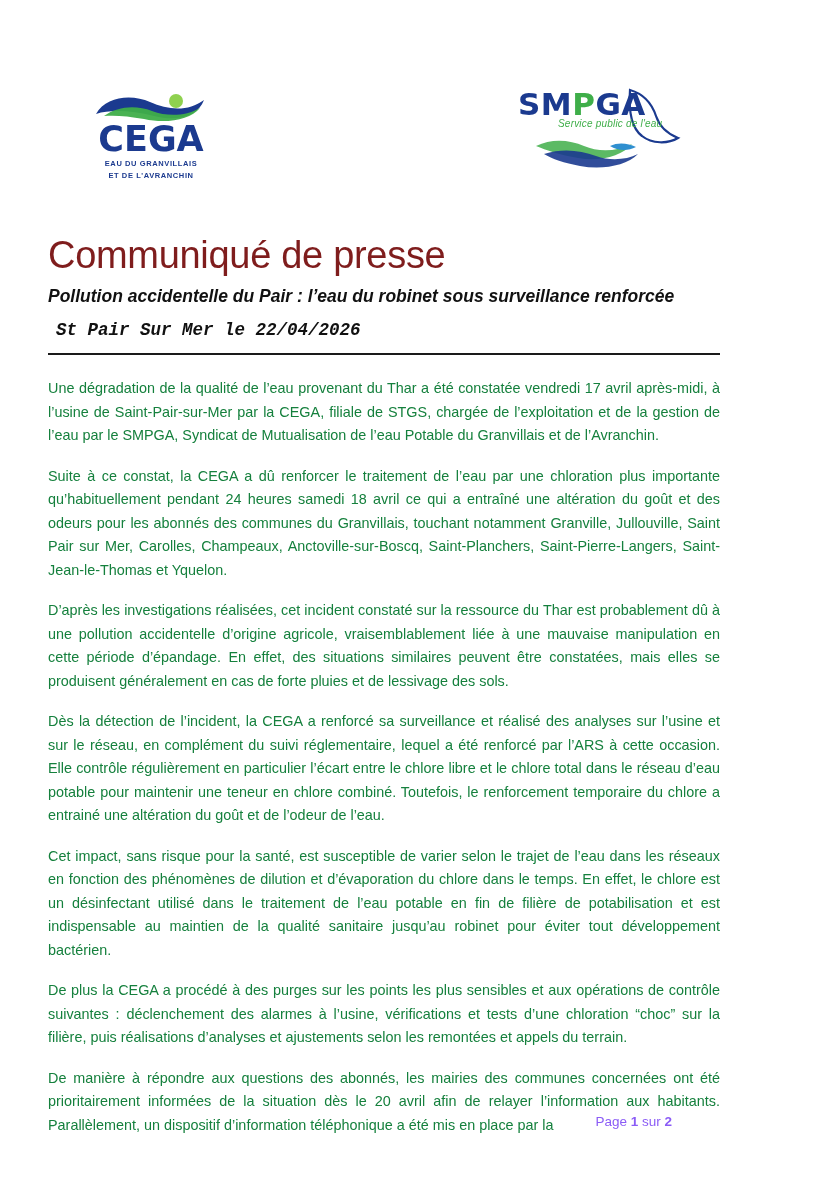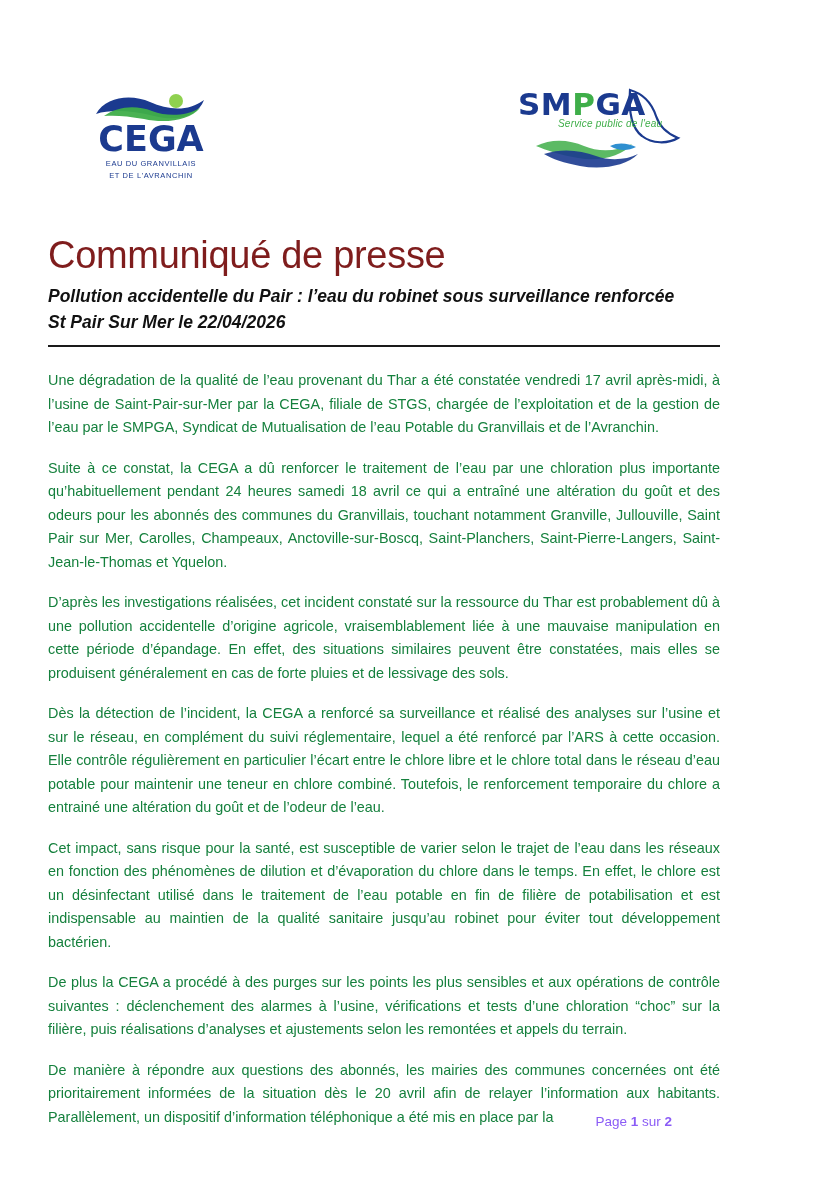--- a/index.html
+++ b/index.html
@@ -54,21 +54,21 @@
     font-weight: bold;
     font-size: 35px;
     letter-spacing: 0px;
     color: #1b3a8f;
     line-height: 36px;
     margin-top: -2px;
   }
   .cega-sub {
     font-family: "Liberation Sans", sans-serif;
     font-size: 7.5px;
-    font-weight: normal;
+    font-weight: bold;
     letter-spacing: 0.6px;
     color: #1b3a8f;
     line-height: 10px;
     margin-top: 2px;
   }
 
   .logo-smpga {
     position: absolute;
     left: 470px;
     top: 88px;
@@ -116,27 +116,27 @@
   .subtitle {
     font-family: "Liberation Sans", sans-serif;
     font-style: italic;
     font-weight: bold;
     font-size: 17.5px;
     color: #111111;
     line-height: 26px;
     margin: 0;
   }
   .date-line {
-    font-family: Liberation Sans, sans-serif;
+    font-family: Liberation Mono, monospace;
     font-style: italic;
     font-weight: bold;
     font-size: 17.5px;
     color: #111111;
     line-height: 26px;
-    margin: 0;
+    margin: 8px;
   }
   .rule {
     border: none;
     border-top: 2px solid #1a1a1a;
     margin: 10px 0 0 0;
   }
 
   
   .body-text {
     margin-top: 22px;

